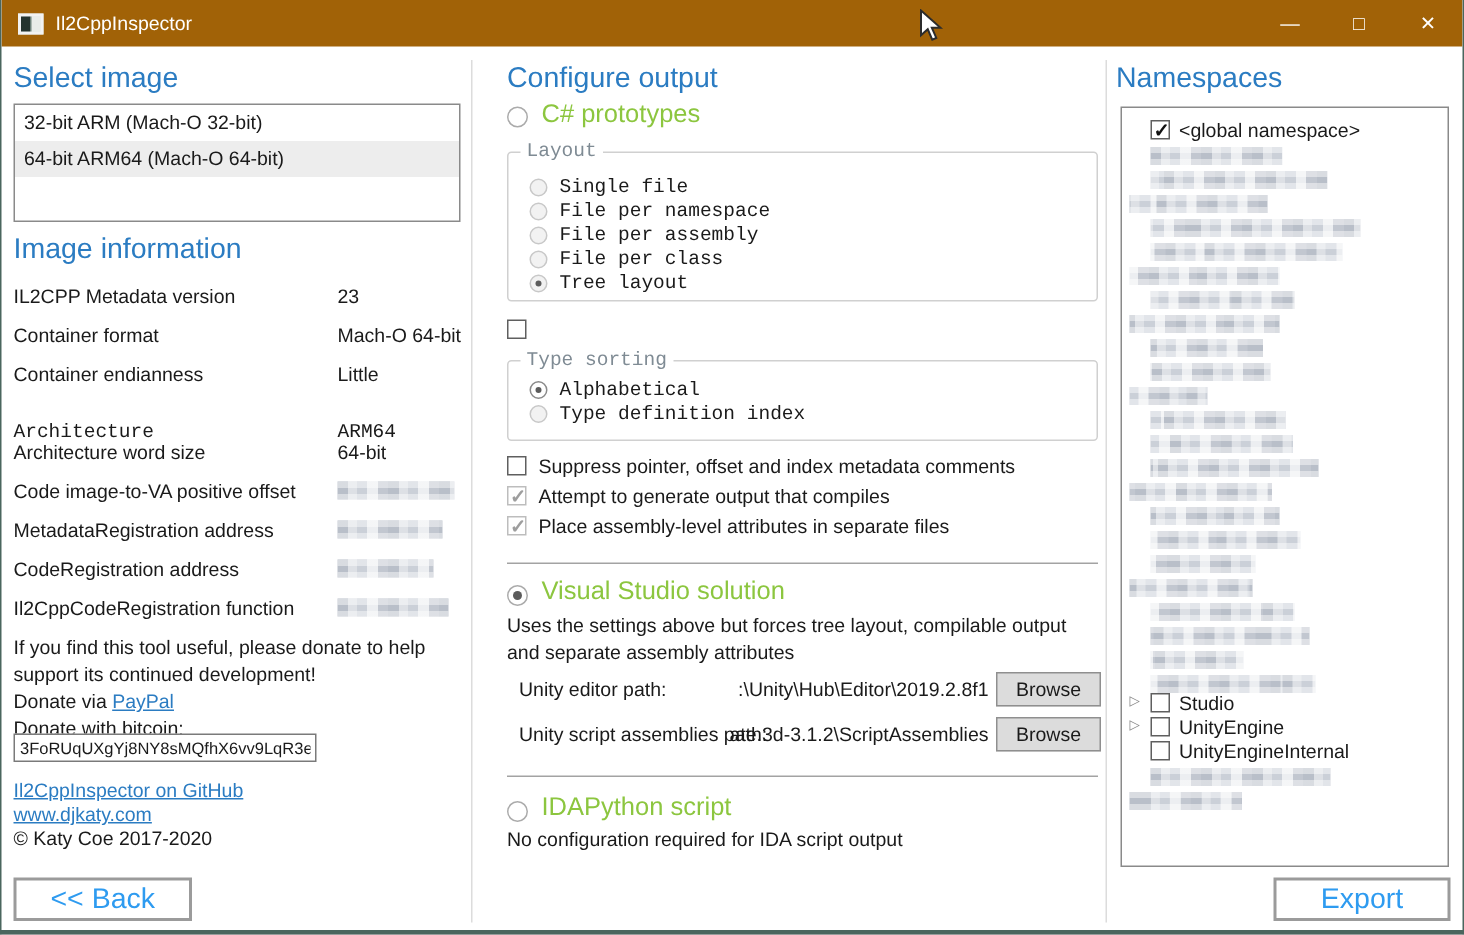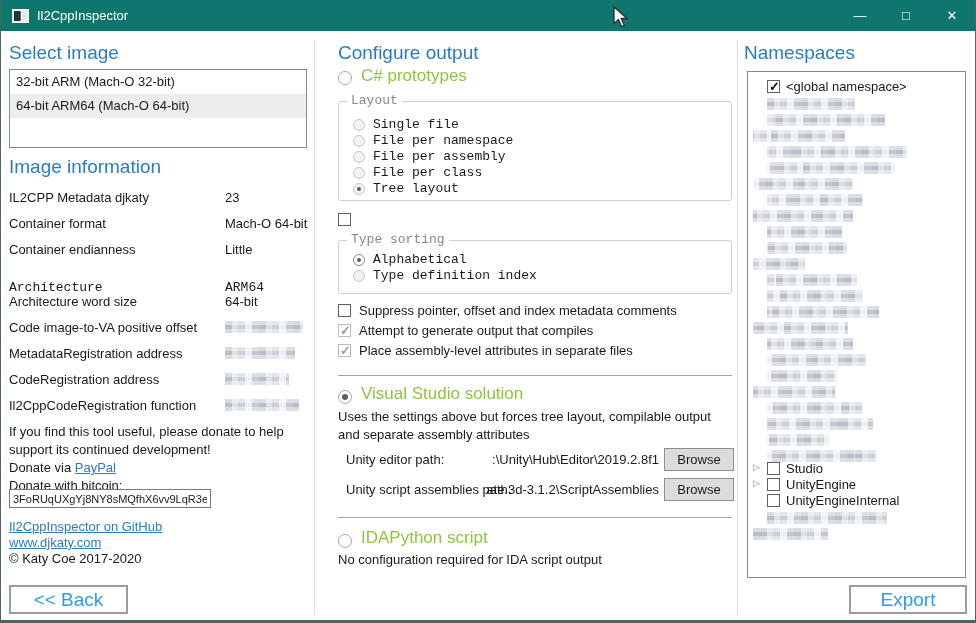--- a/index.html
+++ b/index.html
@@ -5,21 +5,21 @@
   * { margin:0; padding:0; box-sizing:border-box; }
   html,body { background:#777; }
   #window {
     position:relative; width:976px; height:623px;
     font-family:"Liberation Sans", sans-serif;
     background:#fff; overflow:hidden;
     border-left:1px solid #4a665e; border-right:1px solid #4a665e; border-bottom:3px solid #4a665e;
     color:#1a1a1a;
   }
   
-  .titlebar { position:absolute; left:0; top:0; width:100%; height:31px; background:#0f766e; display:flex; align-items:center; }
+  .titlebar { position:absolute; left:0; top:0; width:100%; height:31px; background:#a16207; display:flex; align-items:center; }
   .app-icon { display:inline-flex; width:17px; height:14px; border:2px solid #f2f2f2; margin-left:11px; background:#dfe5e2; }
   .app-icon-left { width:6px; background:#24332e; }
   .app-icon-right { flex:1; background:#e8ece9; border-left:1px solid #6d827b; }
   .title-text { color:#fff; font-size:13px; margin-left:8px; }
   .winbtns { position:absolute; right:0; top:0; height:31px; display:flex; }
   .winbtn { width:46px; height:31px; display:flex; align-items:center; justify-content:center; color:#fff; font-size:13px; }
   
   .panel-header { position:absolute; font-size:19px; color:#2b7cc2; }
   .vdivider { position:absolute; top:40px; width:1px; height:575px; background:#dcdcdc; }
   
@@ -99,21 +99,21 @@
   <div class="panel-header" style="left:8px; top:42px;">Select image</div>
 
   <div class="listbox" style="left:8px; top:69px; width:298px; height:79px;">
     <div class="list-item">32-bit ARM (Mach-O 32-bit)</div>
     <div class="list-item selected">64-bit ARM64 (Mach-O 64-bit)</div>
   </div>
 
   <div class="panel-header" style="left:8px; top:156px;">Image information</div>
 
   <div class="info-row" style="top:190px;">
-    <span class="info-label">IL2CPP Metadata djkaty</span>
+    <span class="info-label">IL2CPP Metadata version</span>
     <span class="info-value">23</span>
   </div>
   <div class="info-row" style="top:216px;">
     <span class="info-label">Container format</span>
     <span class="info-value">Mach-O 64-bit</span>
   </div>
   <div class="info-row" style="top:242px;">
     <span class="info-label">Container endianness</span>
     <span class="info-value">Little</span>
   </div>

